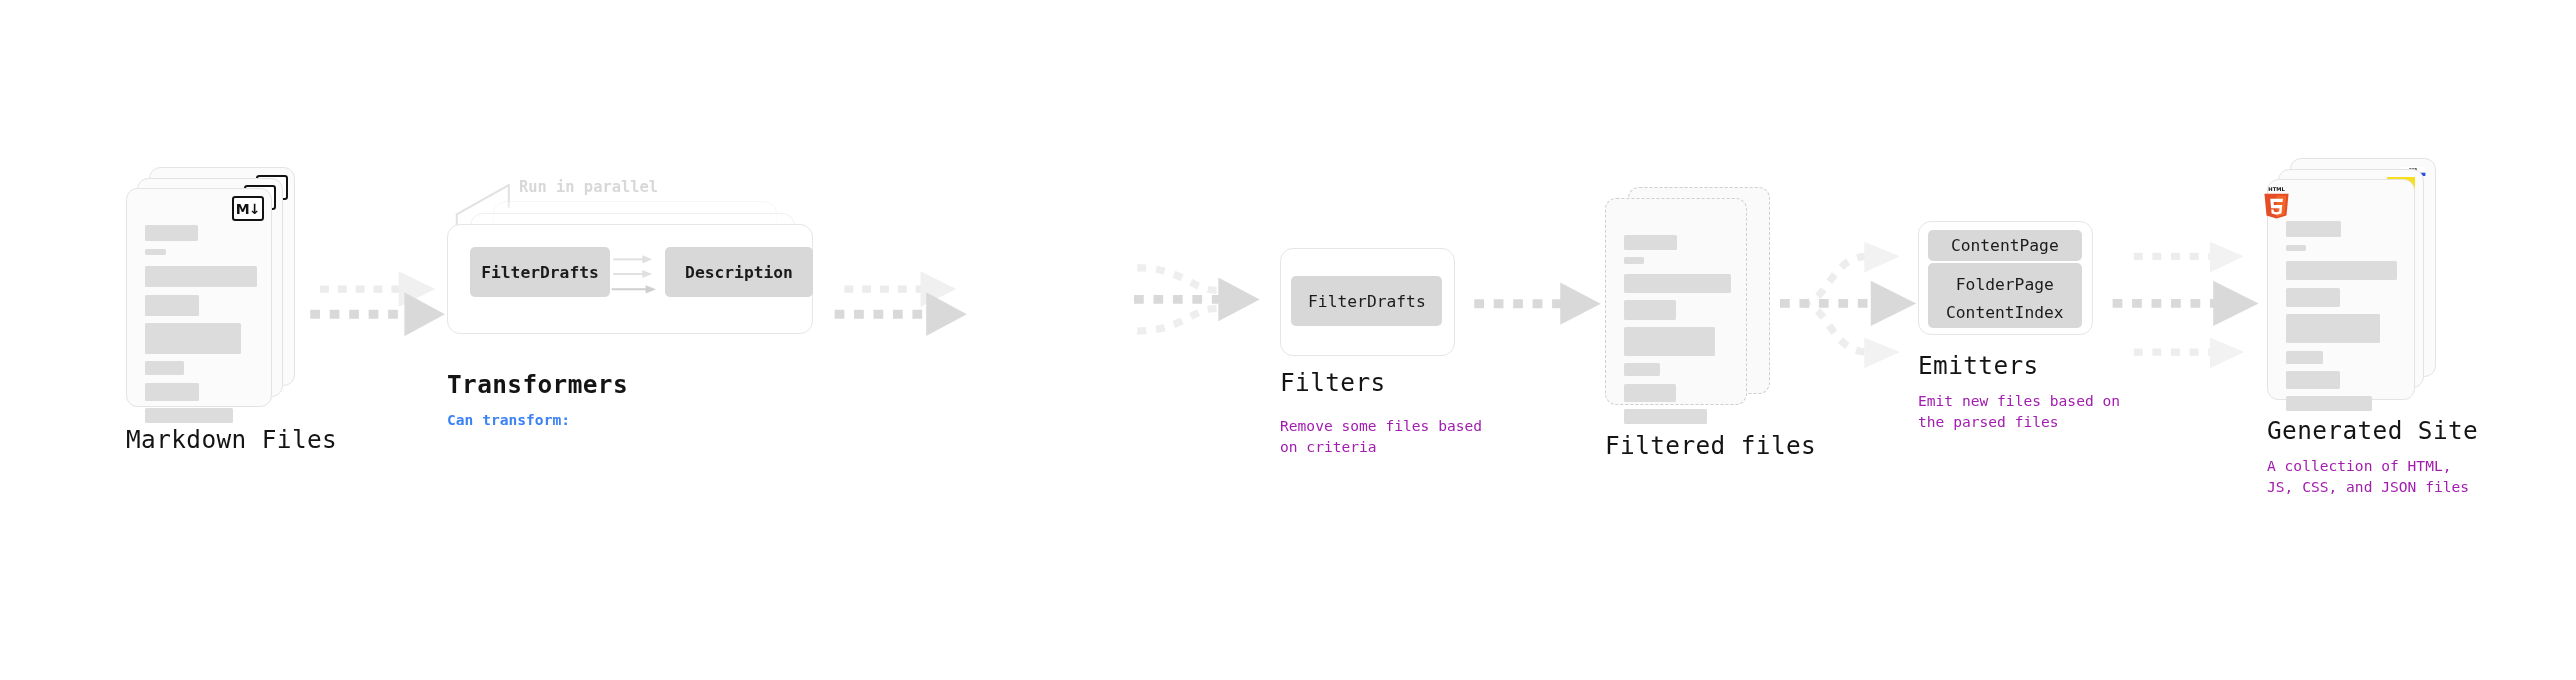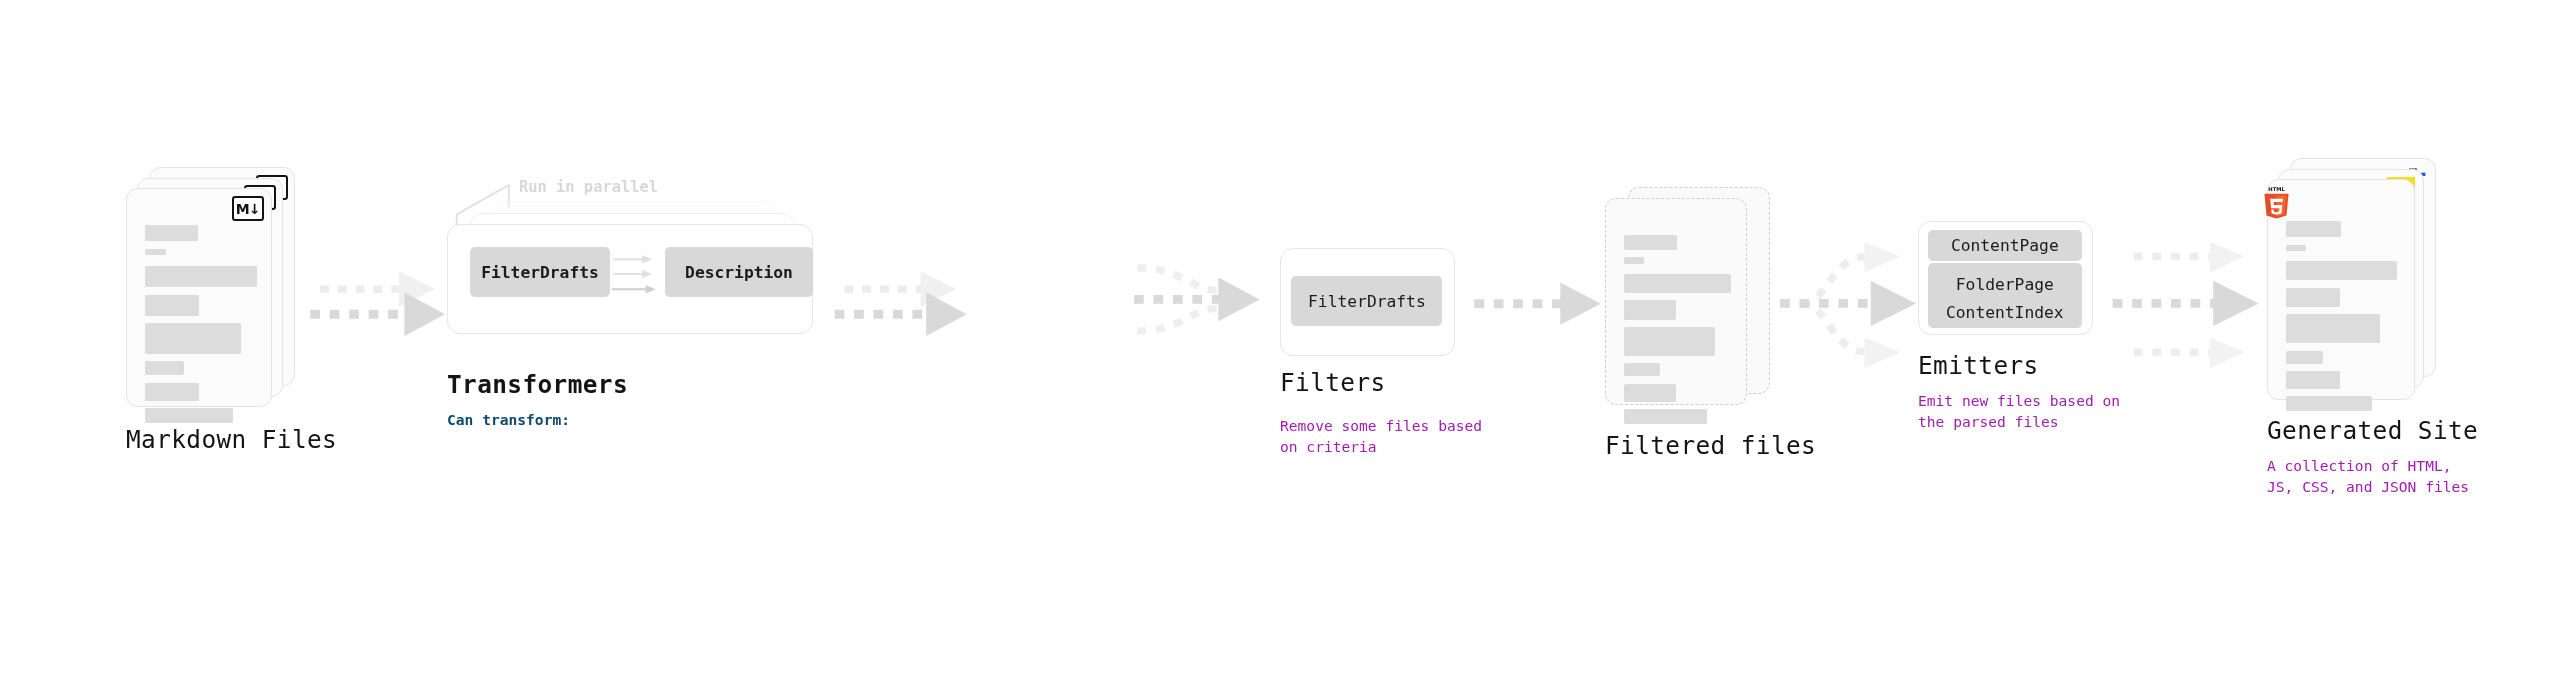--- a/index.html
+++ b/index.html
@@ -43,21 +43,21 @@
 
   
   .title{
     font-size:24.4px;color:#141414;letter-spacing:0.4px;white-space:nowrap;
     font-family:"DejaVu Sans Mono","Liberation Mono",monospace;
   }
   .subtitle{
     font-size:14.6px;color:#a21caf;line-height:1.45;white-space:pre;
     font-family:"DejaVu Sans Mono","Liberation Mono",monospace;
   }
-  .sub-small{font-size:14.6px;color:#0c4a6e;line-height:1.5;}
+  .sub-small{font-size:14.6px;color:#3b82f6;line-height:1.5;}
   .sub-small ul{margin:2.4px 0 0 0;padding-left:16.3px;list-style:none;}
   .sub-small li{white-space:pre;}
   .sub-small li:before{content:"\2022";margin-right:6.5px;}
 
   
   .gbox{
     position:absolute;box-sizing:border-box;border-radius:13px;
     background:#ffffff;border:1.6px solid #e6e6e6;
   }
   .gbox.g3{opacity:.35;}

